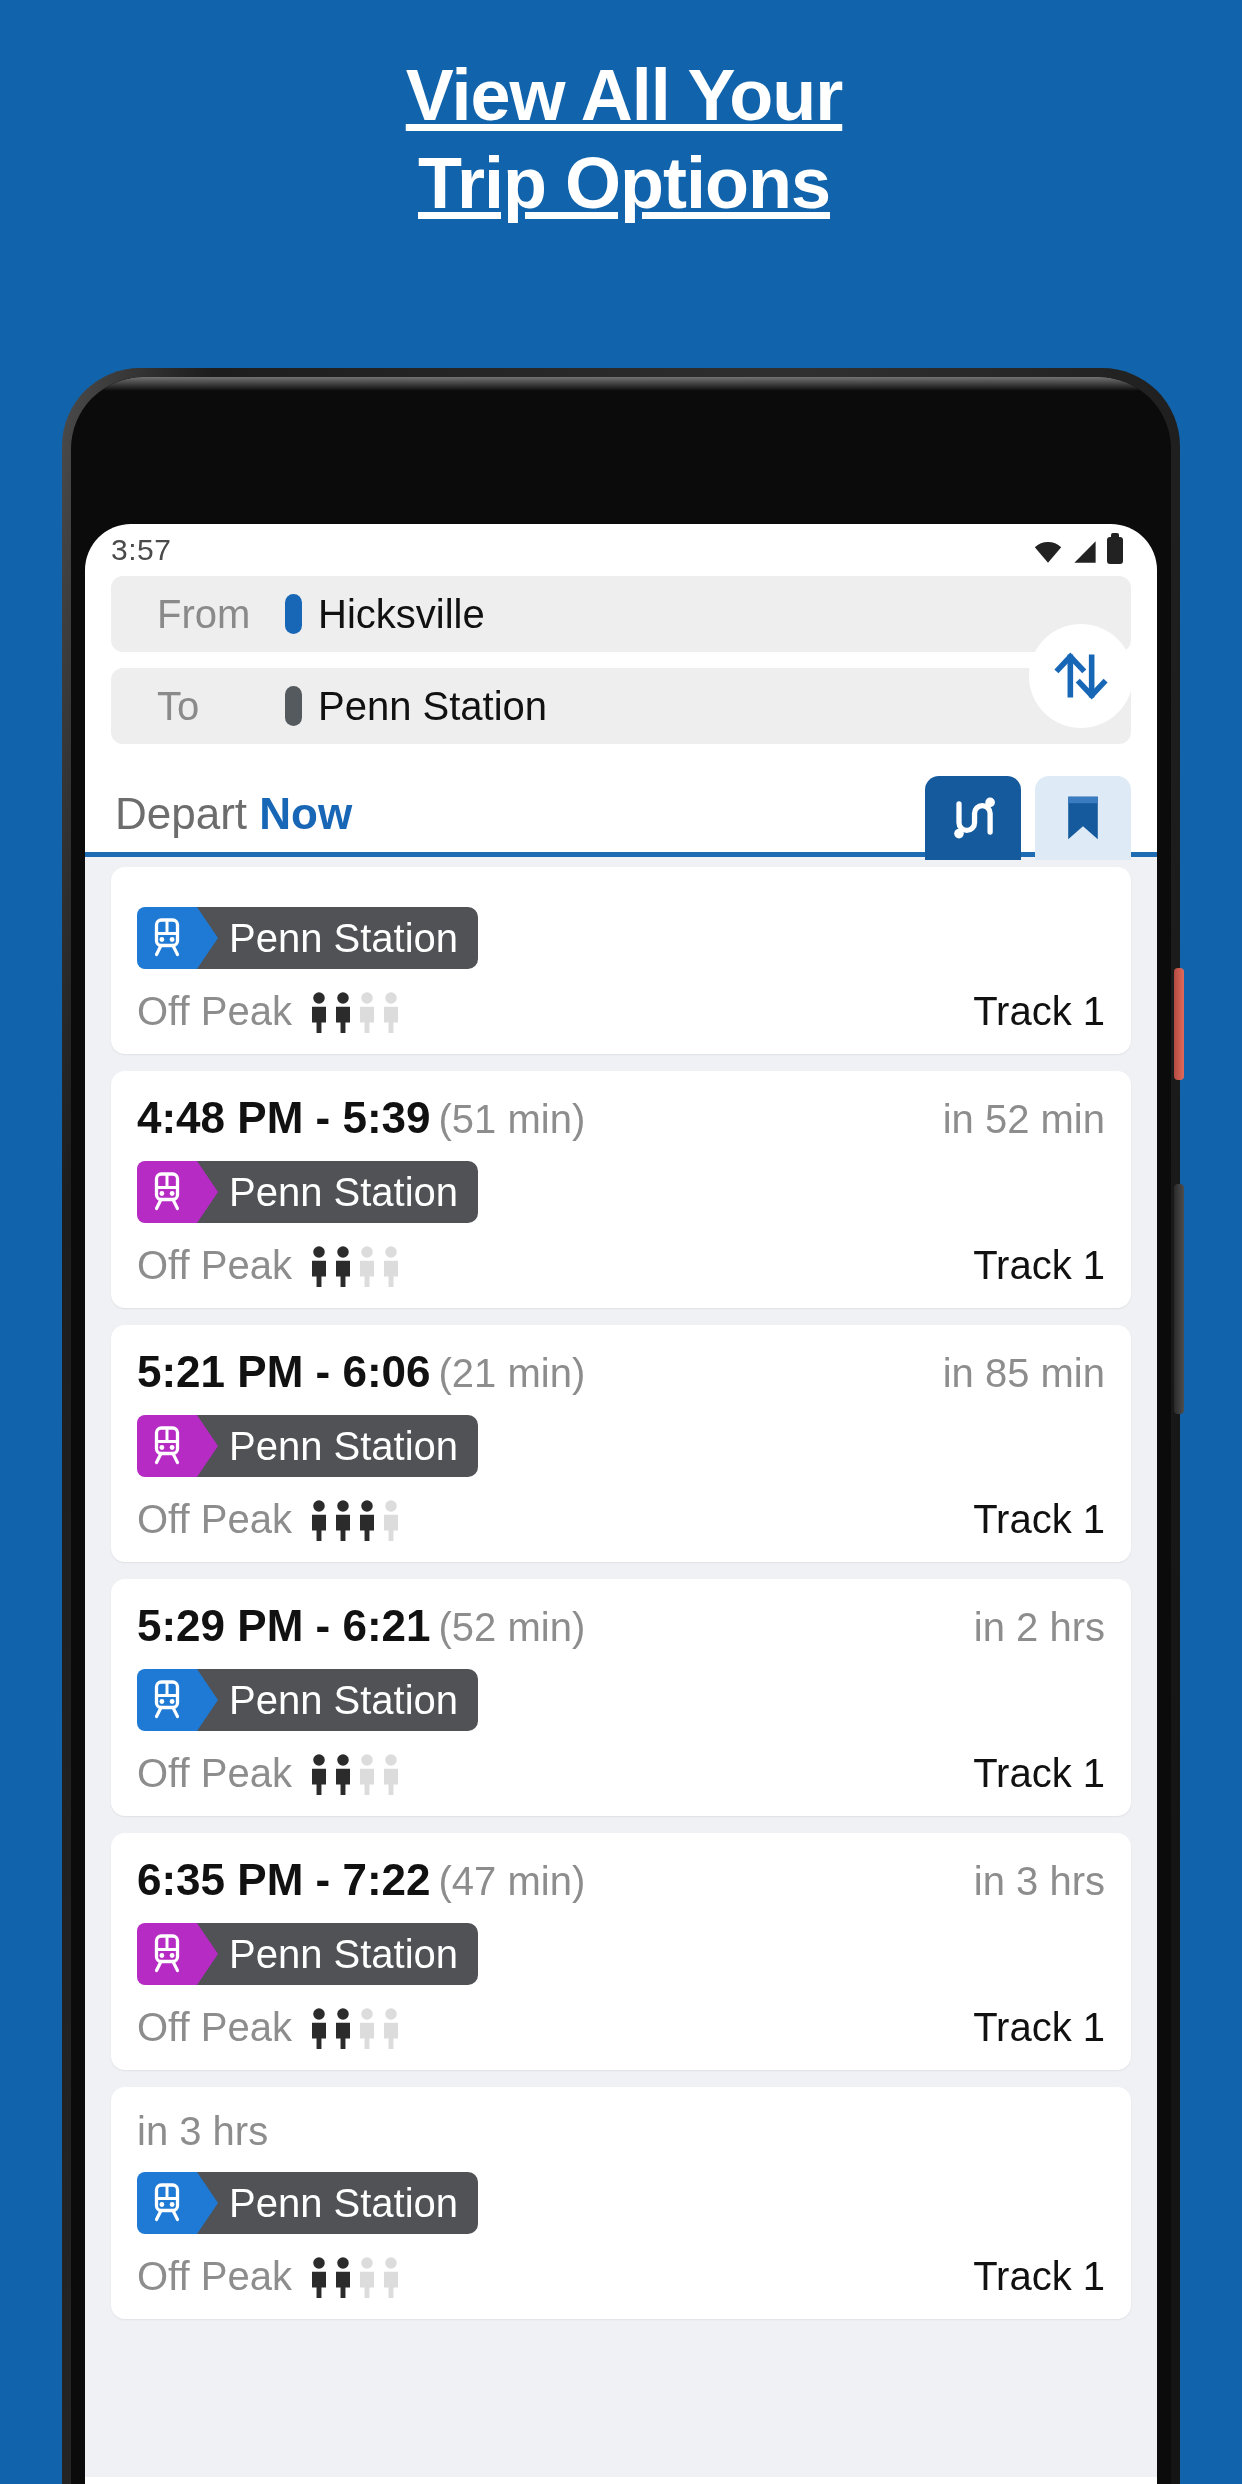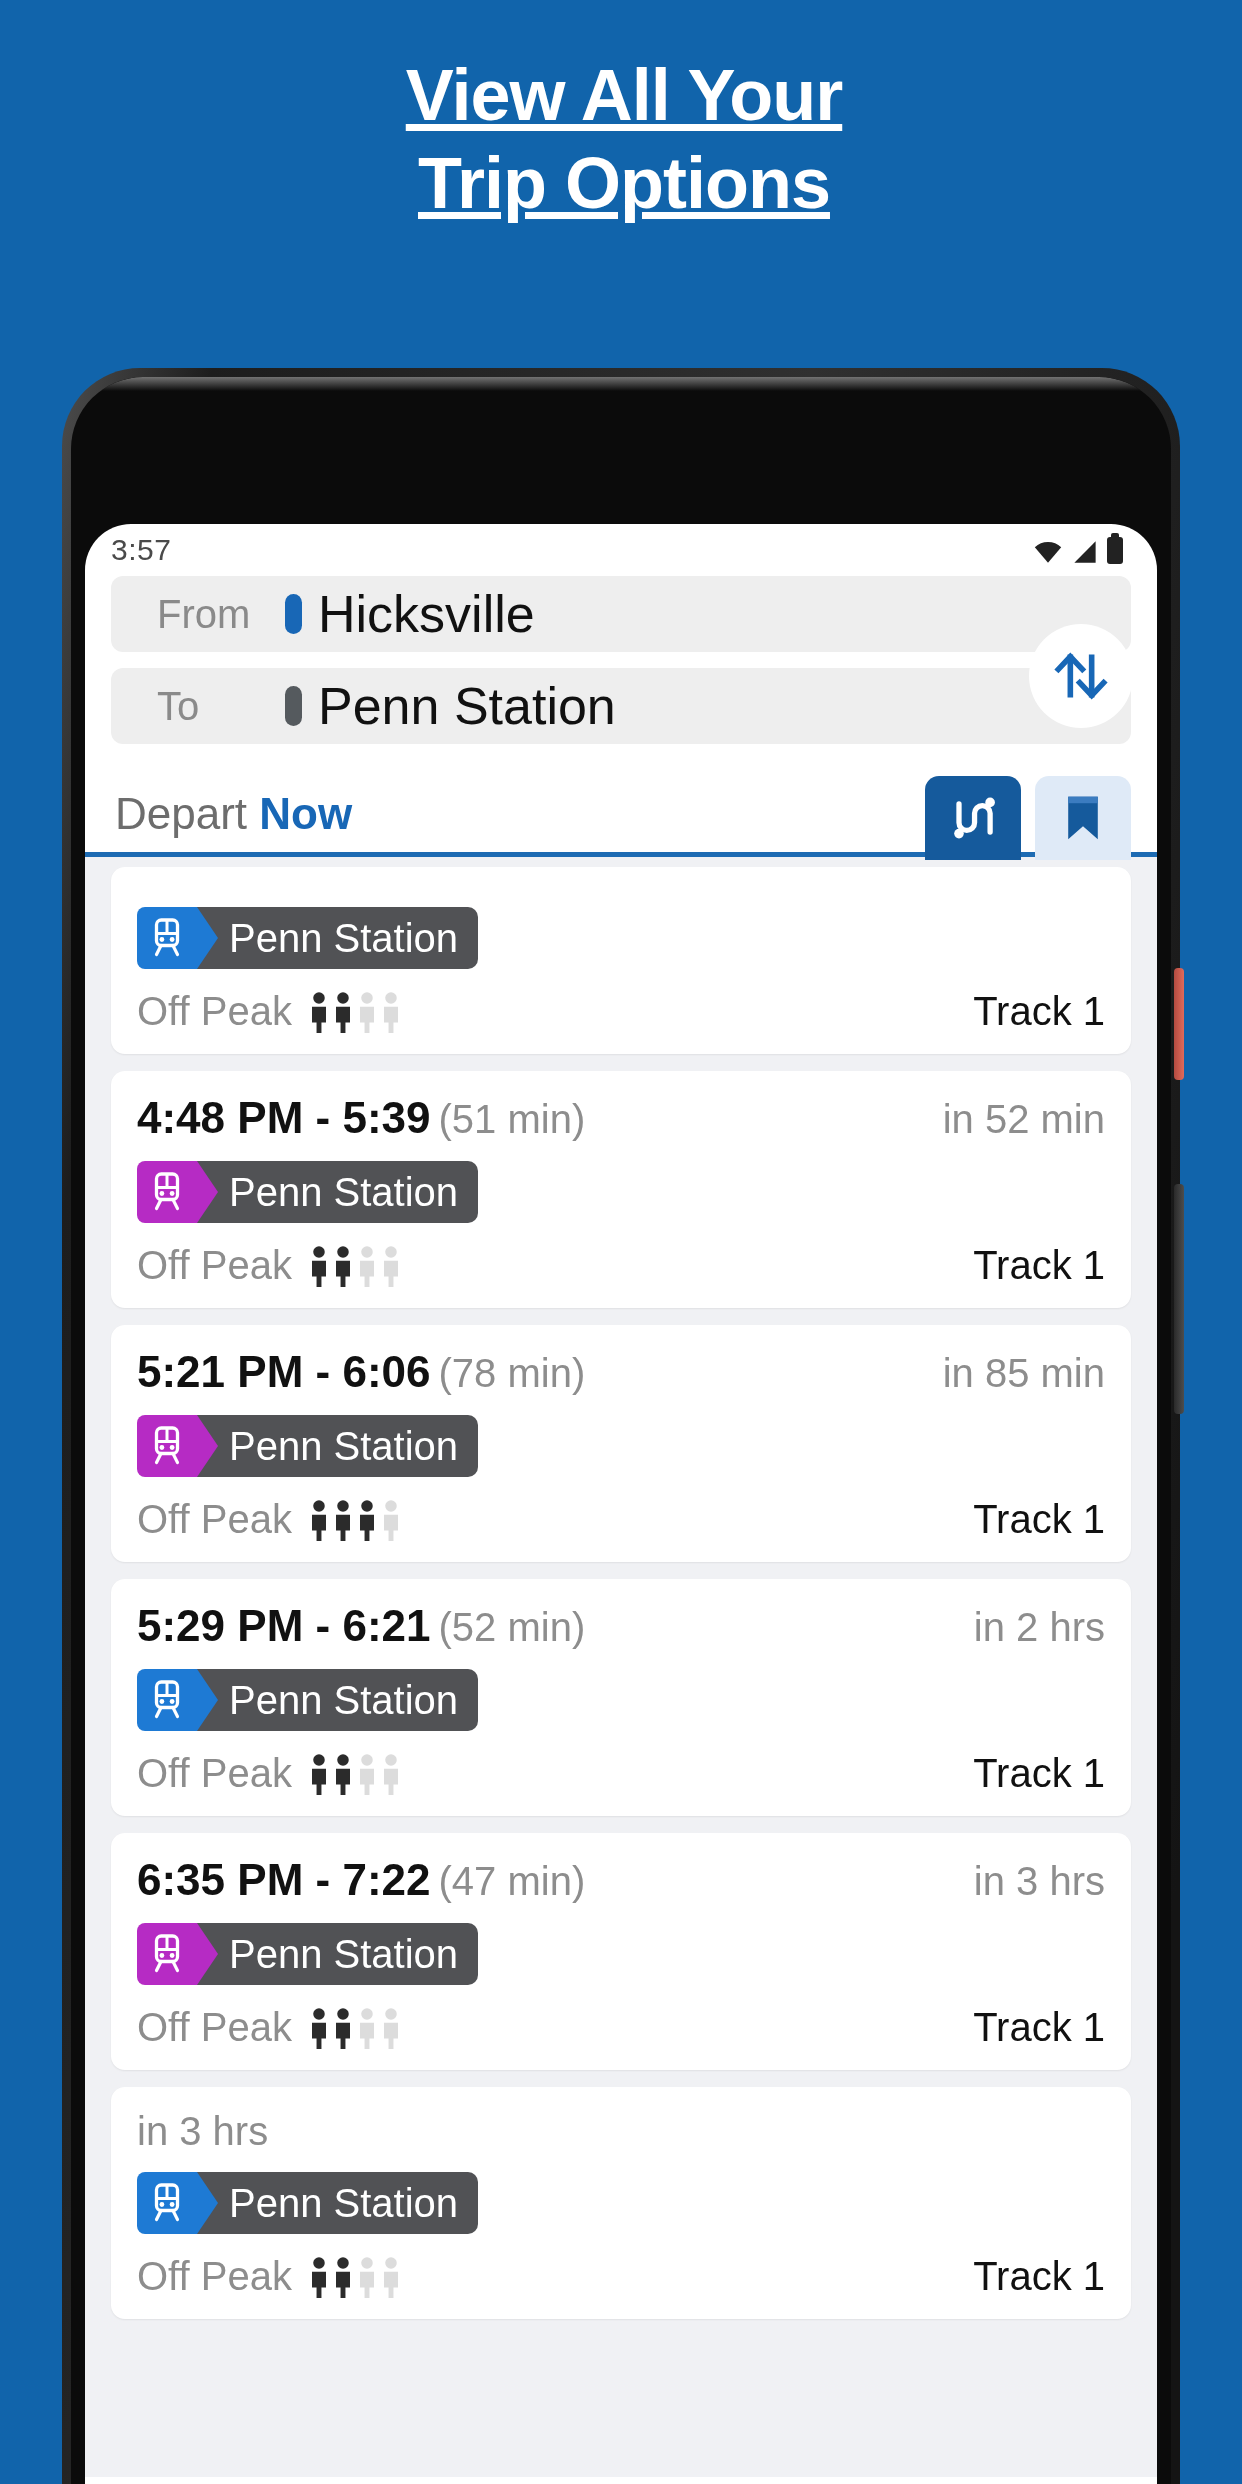--- a/index.html
+++ b/index.html
@@ -135,21 +135,21 @@
     min-width:118px;
   }
   .field.to .field-label { text-align:left; padding-right:0; }
   .pill {
     width:17px; height:40px; border-radius:9px;
     margin:0 16px 0 10px;
     flex:none;
   }
   .pill.from { background:#1867b6; }
   .pill.to   { background:#555a5e; }
-  .field-value { font-size:52px; color:#111; font-weight:500; }
+  .field-value { font-size:40px; color:#111; font-weight:500; }
 
   .swap-btn {
     position:absolute;
     right:24px; top:48px;
     width:104px; height:104px;
     border-radius:50%;
     background:#ffffff;
     display:flex; align-items:center; justify-content:center;
     z-index:5;
   }
@@ -402,21 +402,21 @@
                     <circle cx="6" cy="4" r="3.3" fill="#dcdcdc"></circle>
                     <path d="M2 9 h8 v9 h-2.6 v6 h-2.8 v-6 h-2.6 Z" fill="#dcdcdc"></path>
                   </svg>
                 </span>
               </div>
               <div class="track">Track 1</div>
             </div>
           </div>
           <div class="card">
             <div class="card-row1">
-              <div class="times"><span>5:21 PM</span> <span class="dash">-</span> <span class="arrive">6:06</span><span class="dur">(78 min)</span></div>
+              <div class="times"><span>5:21 PM</span> <span class="dash">-</span> <span class="arrive">6:06</span><span class="dur">(21 min)</span></div>
               <div class="eta">in 85 min</div>
             </div>
             <div class="badge-wrap">
               <div class="route-badge">
                 <div class="badge-ico" style="background: rgb(182, 43, 196); color: rgb(182, 43, 196);">
                   <svg width="36" height="42" viewBox="0 0 24 28">
                     <rect x="5" y="2" width="14" height="17" rx="3.2" fill="none" stroke="#fff" stroke-width="2.2"></rect>
                     <line x1="5" y1="11" x2="19" y2="11" stroke="#fff" stroke-width="2"></line>
                     <line x1="12" y1="2" x2="12" y2="11" stroke="#fff" stroke-width="2"></line>
                     <circle cx="8.6" cy="15" r="1.6" fill="#fff"></circle>

